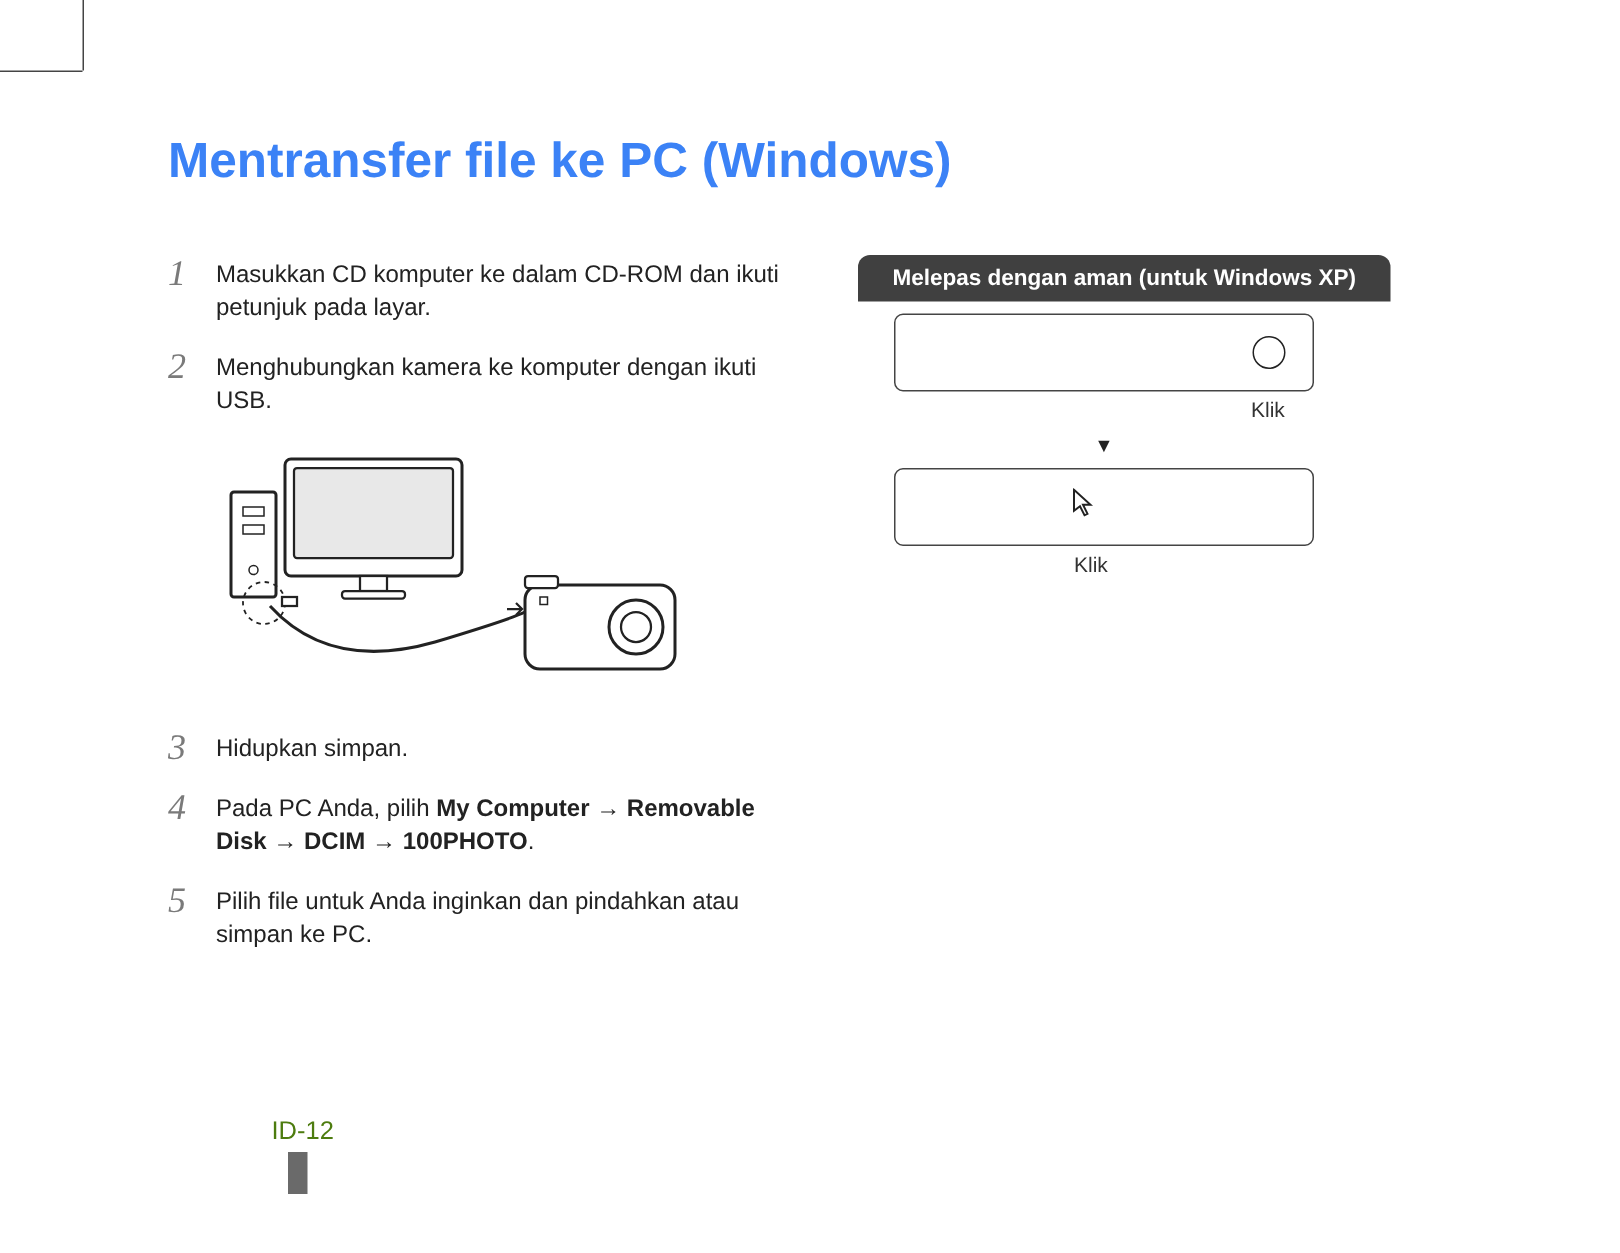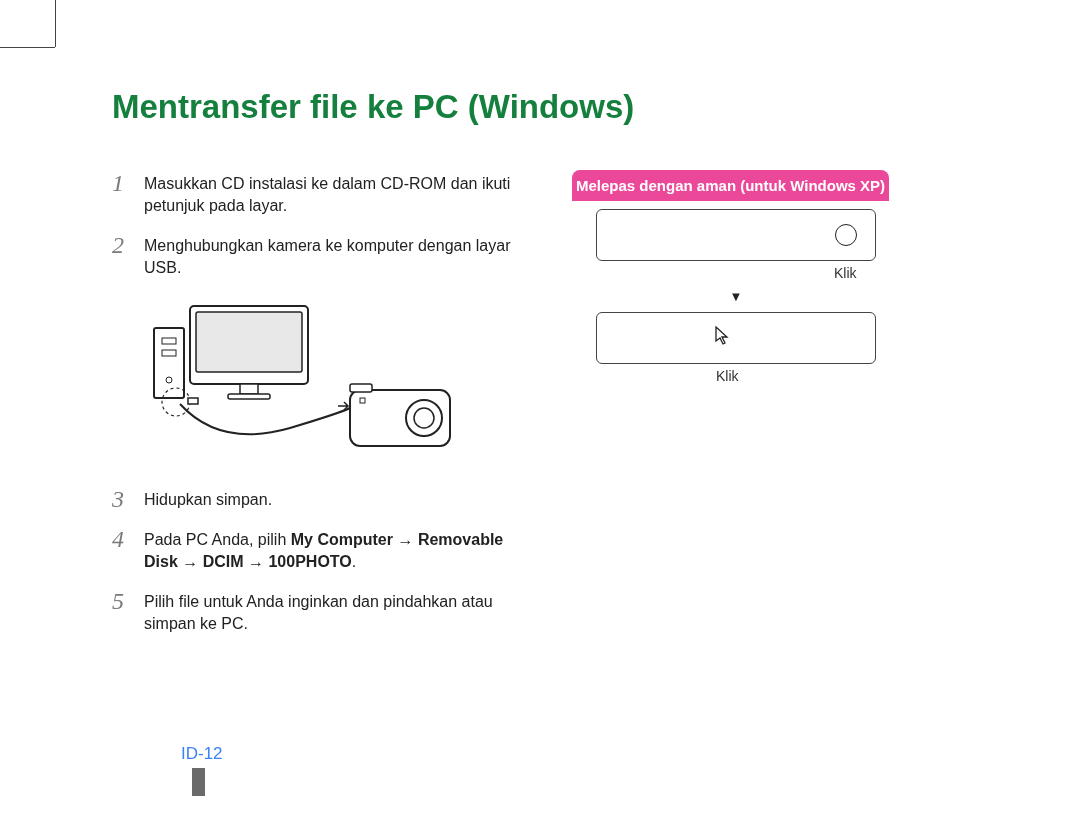--- a/index.html
+++ b/index.html
@@ -29,21 +29,21 @@
   }
   .page {
     position: absolute;
     left: 112px;
     top: 88px;
     width: 870px;
   }
   h1 {
     font-size: 33px;
     font-weight: bold;
-    color: #15803d;
+    color: #3b82f6;
     margin-bottom: 44px;
   }
   .columns {
     display: flex;
     gap: 50px;
   }
   .col { flex: 1; }
   .col-left { max-width: 415px; }
   .col-right { max-width: 410px; }
 
@@ -66,25 +66,25 @@
   .step-body b { font-weight: bold; }
 
   .illustration {
     margin: 18px 0 28px 28px;
     width: 320px;
     height: 160px;
   }
 
   .callout-tab {
     display: inline-block;
-    background: #ec4899;
+    background: #404040;
     color: #fff;
     font-size: 15px;
     font-weight: bold;
-    padding: 7px 4px;
+    padding: 7px 23px;
     border-radius: 8px 8px 0 0;
   }
   .box {
     border: 1.5px solid #444;
     border-radius: 6px;
     height: 52px;
     width: 280px;
     margin-left: 24px;
     position: relative;
   }
@@ -126,21 +126,21 @@
     margin: 8px 0 8px 24px;
     font-size: 13px;
     color: #222;
   }
 
   .page-num {
     position: absolute;
     left: 181px;
     top: 744px;
     font-size: 17px;
-    color: #3b82f6;
+    color: #4d7c0f;
     text-align: right;
   }
   .page-bar {
     position: absolute;
     left: 192px;
     top: 768px;
     width: 13px;
     height: 28px;
     background: #6a6a6a;
   }
@@ -152,26 +152,26 @@
 <div class="crop-mark-h"></div>
 
 <div class="page">
   <h1>Mentransfer file ke PC (Windows)</h1>
 
   <div class="columns">
     <div class="col col-left">
 
       <div class="step">
         <div class="step-num">1</div>
-        <div class="step-body">Masukkan CD instalasi ke dalam CD-ROM dan ikuti petunjuk pada layar.</div>
+        <div class="step-body">Masukkan CD komputer ke dalam CD-ROM dan ikuti petunjuk pada layar.</div>
       </div>
 
       <div class="step">
         <div class="step-num">2</div>
-        <div class="step-body">Menghubungkan kamera ke komputer dengan layar USB.</div>
+        <div class="step-body">Menghubungkan kamera ke komputer dengan ikuti USB.</div>
       </div>
 
       <div class="illustration">
         <svg viewBox="0 0 320 160" width="320" height="160">
 
           <rect x="50" y="8" width="118" height="78" rx="4" fill="#fff" stroke="#222" stroke-width="2"></rect>
           <rect x="56" y="14" width="106" height="60" rx="2" fill="#e8e8e8" stroke="#222" stroke-width="1.5"></rect>
           <rect x="100" y="86" width="18" height="10" fill="#fff" stroke="#222" stroke-width="1.5"></rect>
           <rect x="88" y="96" width="42" height="5" rx="2" fill="#fff" stroke="#222" stroke-width="1.5"></rect>
 

